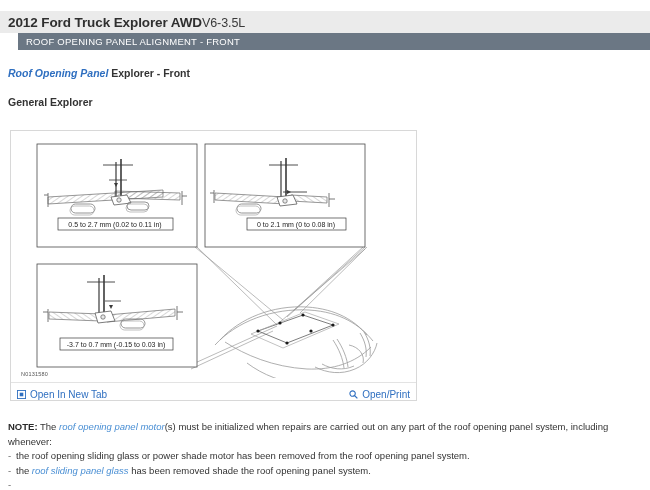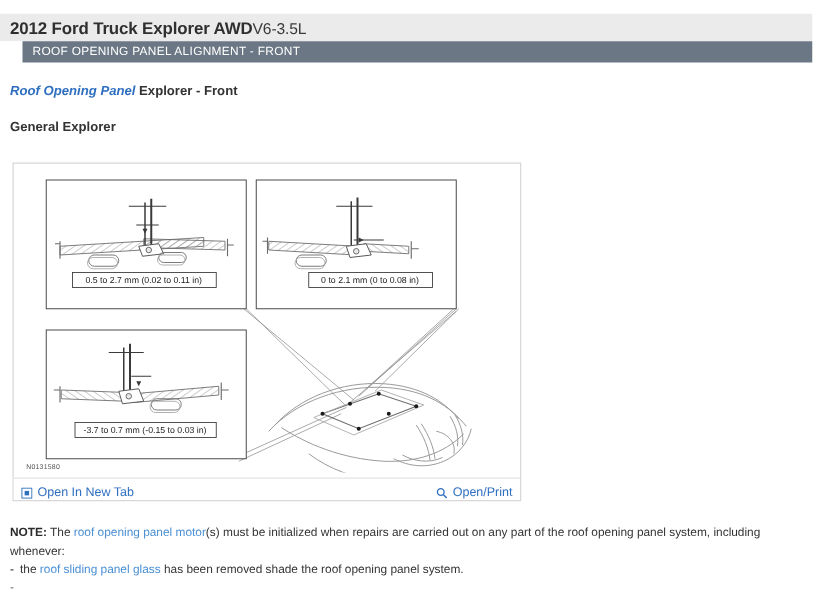--- a/index.html
+++ b/index.html
@@ -137,21 +137,21 @@
   .note-block {
     position: absolute;
     left: 8px;
     top: 420px;
     right: 4px;
     font-size: 9.5px;
     line-height: 14.5px;
     color: #333333;
   }
   .note-first b { color: #2b2b2b; }
-  .note-first .link, .note-li .link { color: #4a8fd4; }
+  .note-first .link, .note-li .link { color: #4a8fd4; font-style: italic; }
   .note-li {
     padding-left: 8px;
     position: relative;
   }
   .note-li .dash {
     position: absolute;
     left: 0;
     color: #666;
   }
 
@@ -335,21 +335,21 @@
       </div>
     </div>
   </div>
 </div>
 
 <div class="note-block">
   <div class="note-first">
     <b>NOTE:</b><span> The </span><span class="link">roof opening panel motor</span><span>(s) must be initialized when repairs are carried out on any part of the roof opening panel system, including whenever:</span>
   </div>
   <div class="note-li">
-    <span class="dash">-</span>
+    <span class="dash">-</span><span>the roof opening sliding glass or power shade motor has been removed from the roof opening panel system.</span>
   </div>
   <div class="note-li">
     <span class="dash">-</span><span>the </span><span class="link">roof sliding panel glass</span><span> has been removed shade the roof opening panel system.</span>
   </div>
   <div class="note-li">
     <span class="dash">-</span>
   </div>
 
 </div>
 

